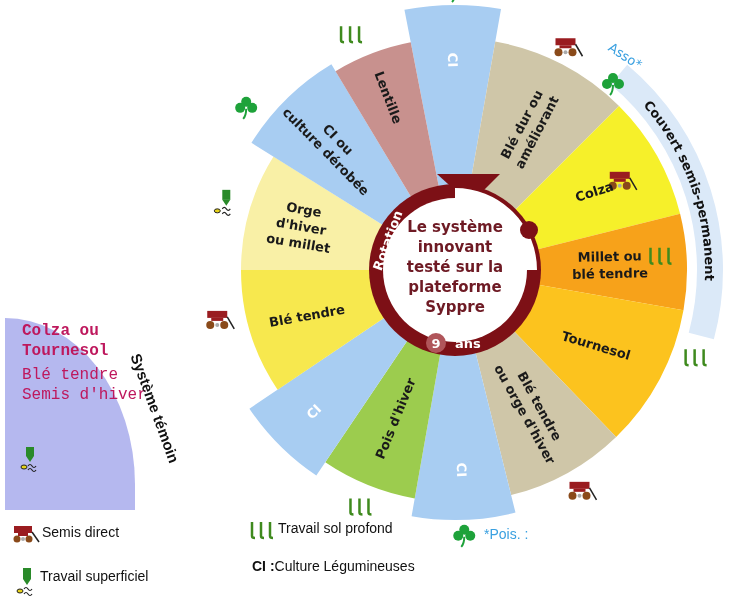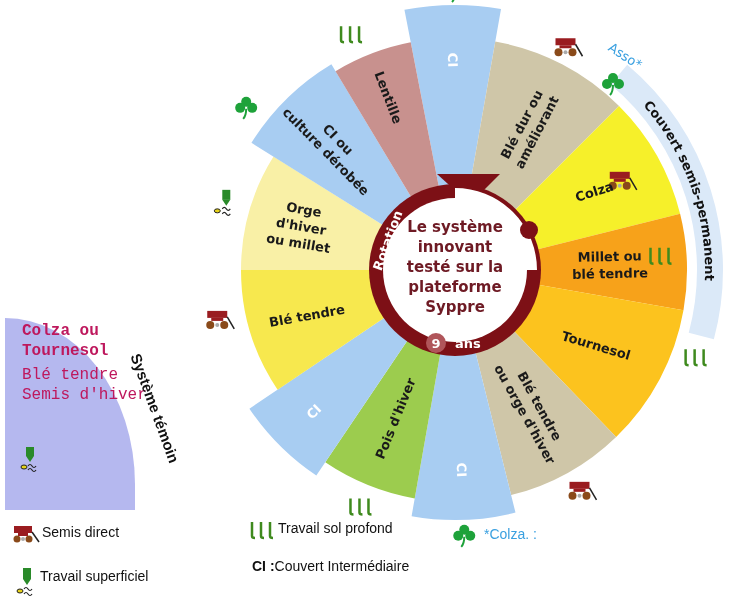--- a/index.html
+++ b/index.html
@@ -223,18 +223,18 @@
     <span>Travail superficiel</span>
   </div>
   <div class="leg-item" style="left:248px;top:0">
     <svg width="30" height="20">
         <path d="M4 2 L4 16 Q4 18 7 18 M13 2 L13 16 Q13 18 16 18 M22 2 L22 16 Q22 18 25 18" stroke="#3f8a1e" stroke-width="2.5" fill="none"></path>
       </svg>
     <span>Travail sol profond</span>
   </div>
   <div class="leg-item" style="left:252px;top:38px">
     <span style="font-weight:bold">CI :</span>
-    <span>Couvert Intermédiaire</span>
+    <span>Culture Légumineuses</span>
   </div>
   <div class="leg-item" style="left:484px;top:6px">
-    <span class="asso-key">*Colza. :</span>
+    <span class="asso-key">*Pois. :</span>
   </div>
 </div>
 
 </body></html>

